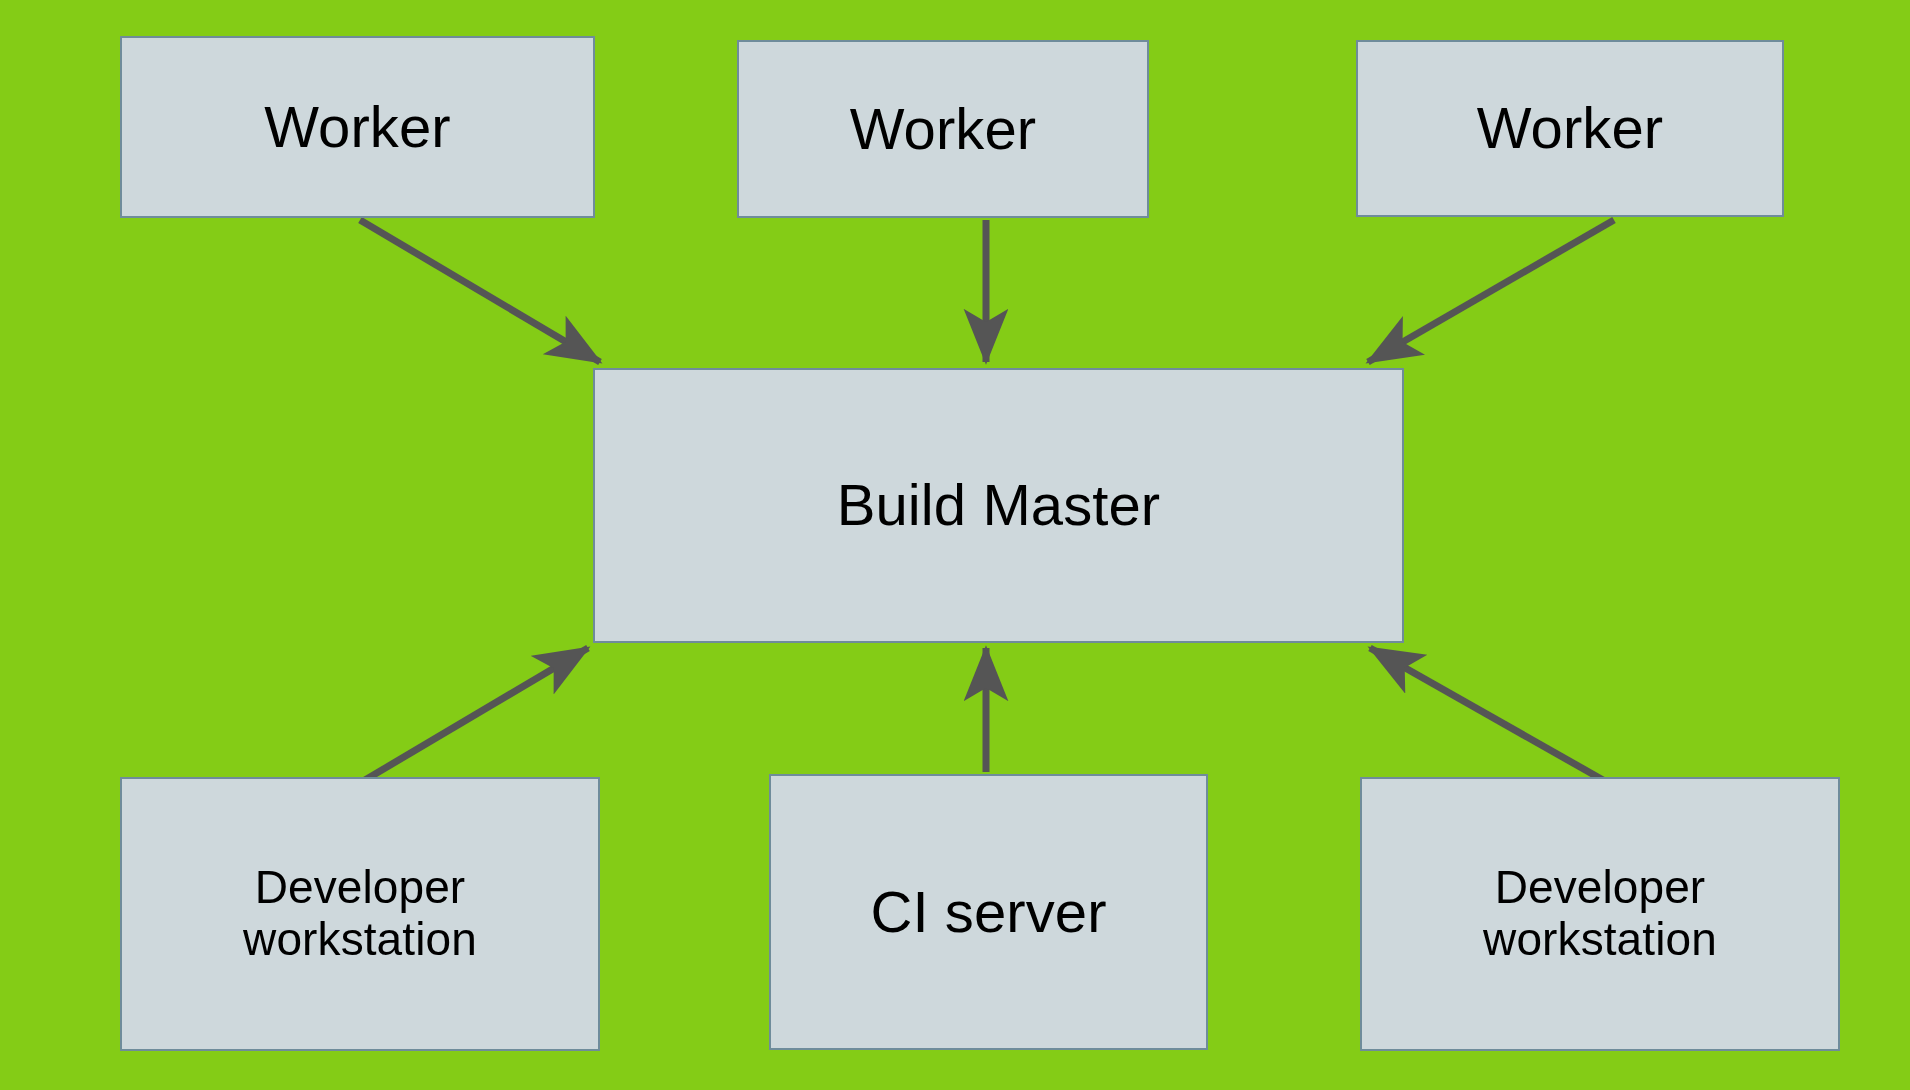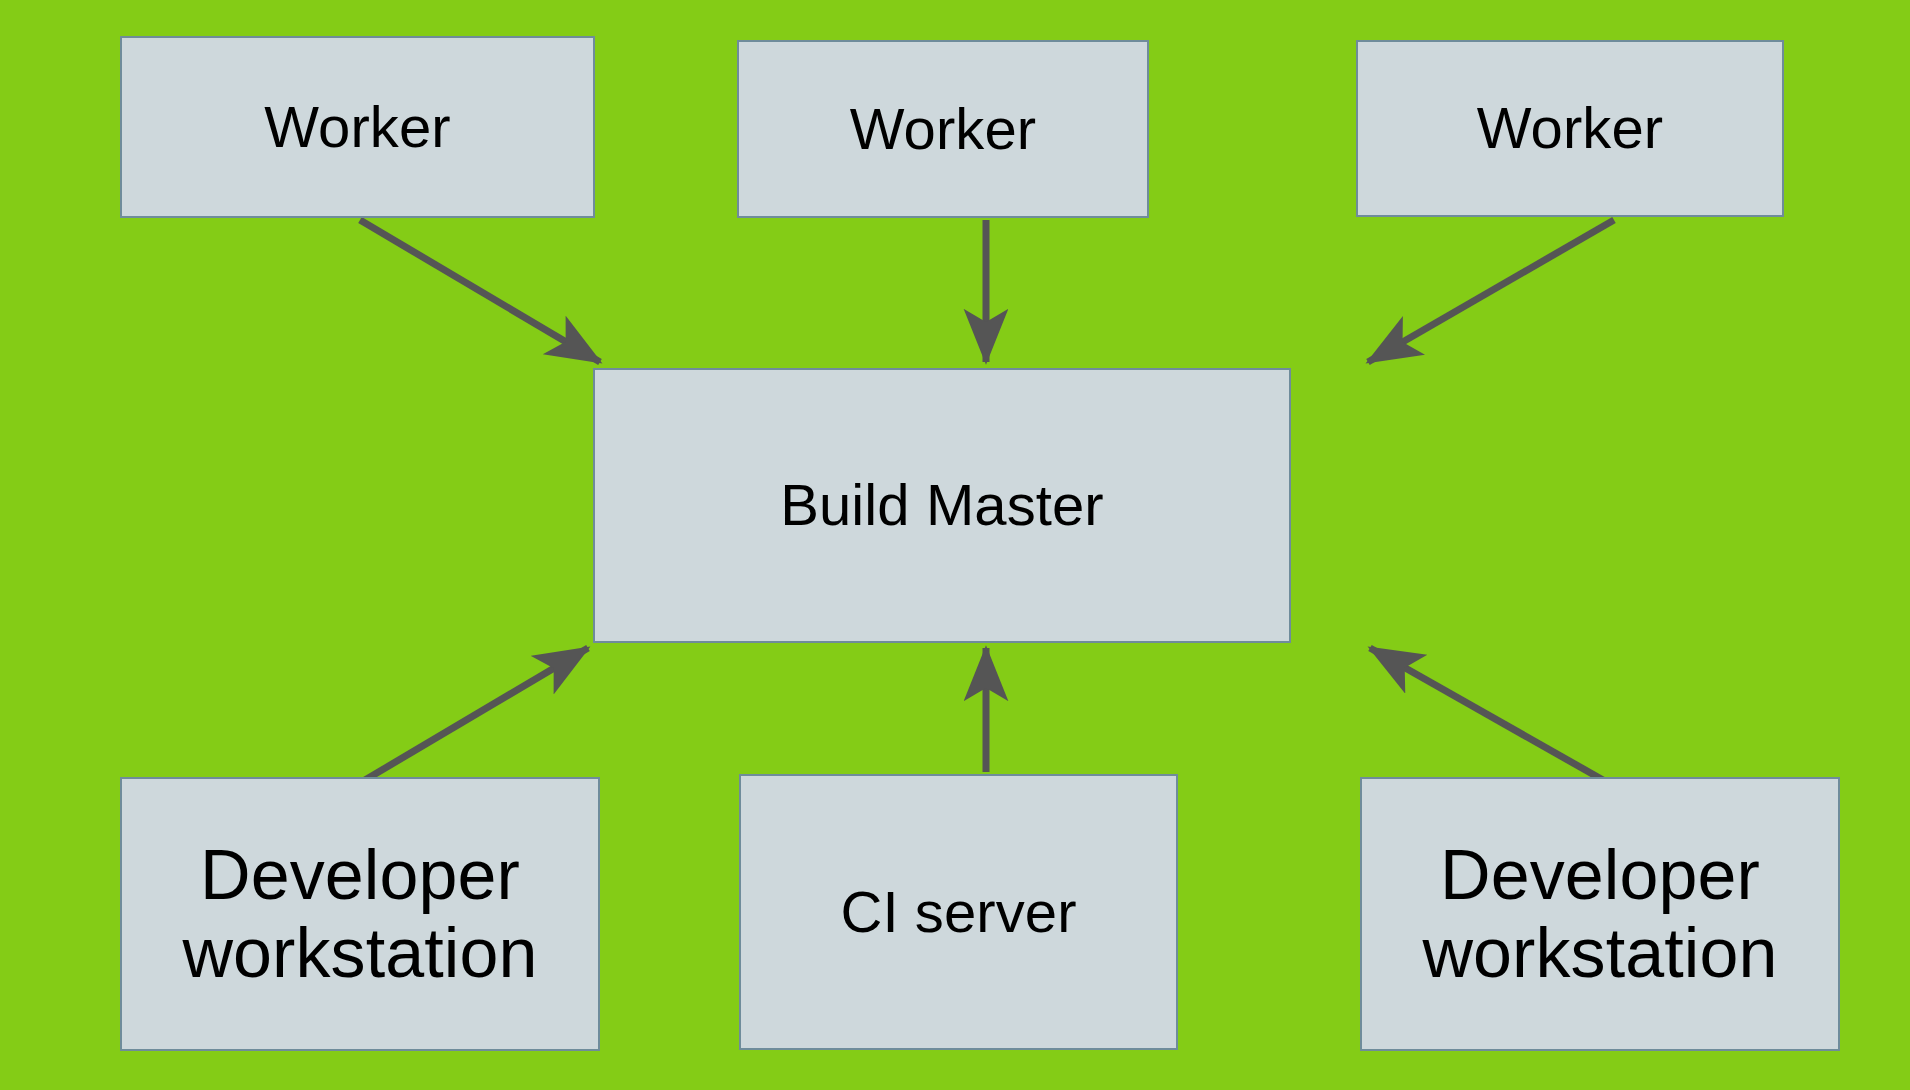--- a/index.html
+++ b/index.html
@@ -41,22 +41,22 @@
     font-weight: 400;
     letter-spacing: 0.1px;
   }
   .node .label {
     display: block;
     white-space: pre-line;
     padding: 0 6px;
   }
   .node-worker     { font-size: 58px; }
   .node-master     { font-size: 58px; }
-  .node-ci         { font-size: 58px; }
-  .node-dev        { font-size: 70px; }
+  .node-ci         { font-size: 58px; margin-left: 30px; }
+  .node-dev        { font-size: 46px; }
 </style>
 </head>
 <body>
 
 <div id="diagram">
 
   <svg id="edge-layer" width="1910" height="1090" viewBox="0 0 1910 1090" xmlns="http://www.w3.org/2000/svg">
     <defs>
       <marker id="arrowhead" markerWidth="9" markerHeight="9" refX="7.6" refY="3.2" orient="auto" markerUnits="strokeWidth">
         <path d="M0,0 L8,3.2 L0,6.4 L1.9,3.2 z" fill="#555555"></path>
@@ -81,21 +81,21 @@
   </div>
 
   <div class="node node-worker" id="node-worker-2" style="left:737px; top:40px; width:412px; height:178px;">
     <span class="label">Worker</span>
   </div>
 
   <div class="node node-worker" id="node-worker-3" style="left:1356px; top:40px; width:428px; height:177px;">
     <span class="label">Worker</span>
   </div>
 
-  <div class="node node-master" id="node-build-master" style="left:593px; top:368px; width:698px; height:275px;">
+  <div class="node node-master" id="node-build-master" style="left:593px; top:368px; width:811px; height:275px;">
     <span class="label">Build Master</span>
   </div>
 
   <div class="node node-dev" id="node-dev-workstation-left" style="left:120px; top:777px; width:480px; height:274px;">
     <span class="label">Developer
 workstation</span>
   </div>
 
   <div class="node node-ci" id="node-ci-server" style="left:739px; top:774px; width:439px; height:276px;">
     <span class="label">CI server</span>

